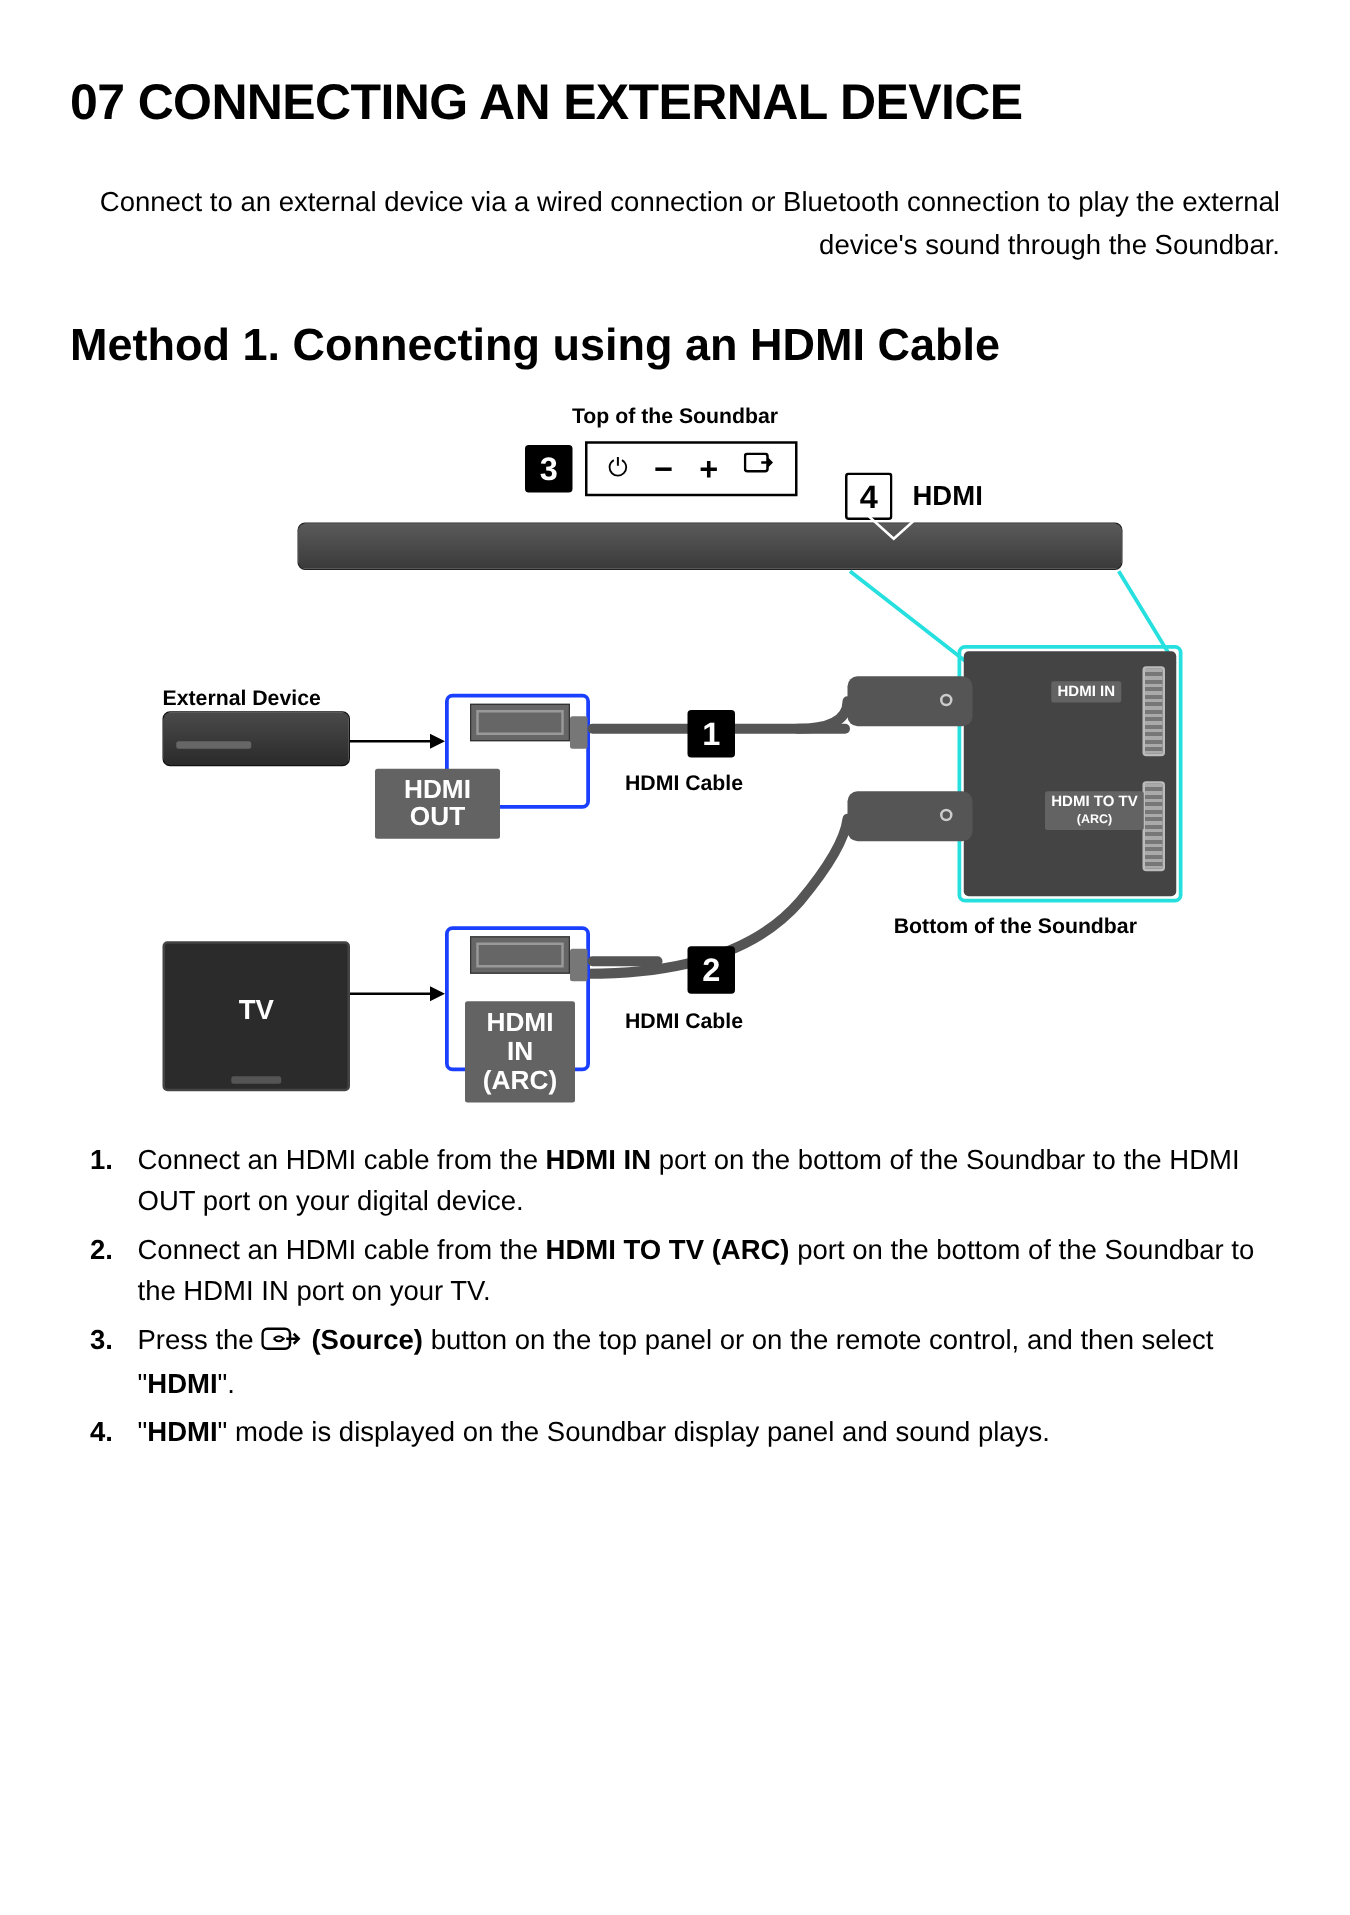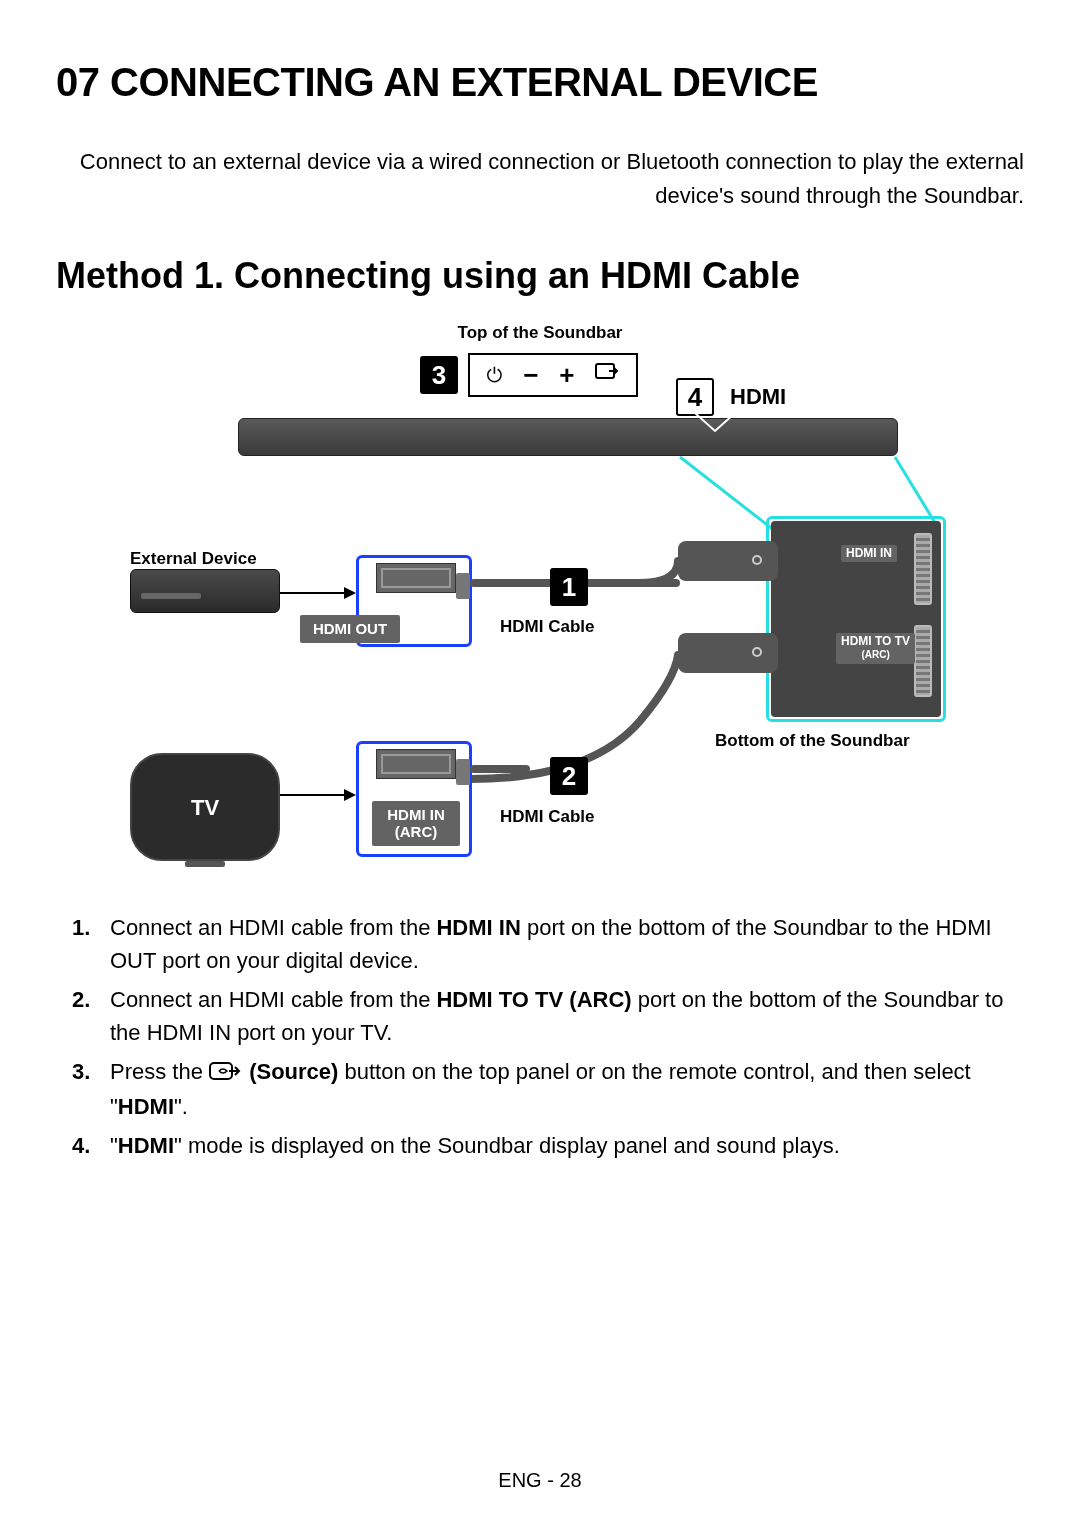--- a/index.html
+++ b/index.html
@@ -146,21 +146,21 @@
     padding:2px 5px;
     border-radius:2px;
     white-space:nowrap;
     line-height:1.1;
     text-align:center;
   }
   .hdmi-out-box{
     position:absolute;
     background:#636363;
     color:#fff;
-    font-size:15px;
+    font-size:21px;
     font-weight:600;
     text-align:center;
     border-radius:2px;
     padding:6px 8px;
     line-height:1.05;
   }
   .plug-body{
     position:absolute;
     background:#555;
     border-radius:8px;
@@ -306,21 +306,21 @@
     <div class="abs num-badge" style="top:245px;left:420px;">1</div>
     <div class="abs label-bold" style="top:294px;left:370px;">HDMI Cable</div>
 
     <div class="plug-body" style="top:310px;left:548px;width:100px;height:40px;"></div>
     <div class="plug-hole" style="top:324px;left:622px;"></div>
 
     <svg class="abs" style="top:328px;left:340px;width:220px;height:150px;overflow:visible;">
       <path d="M0 128 Q120 128 170 70 Q205 28 208 4" fill="none" stroke="#555" stroke-width="8" stroke-linecap="round"></path>
     </svg>
 
-    <div class="tv" style="top:430px;left:0;width:150px;height:108px;border-radius:32px;">
+    <div class="tv" style="top:430px;left:0;width:150px;height:120px;">
       <div class="tv-label" style="top:40px;">TV</div>
     </div>
 
     <div class="abs" style="top:538px;left:55px;width:40px;height:6px;background:#555;border-radius:2px;"></div>
 
     <svg class="abs" style="top:462px;left:150px;width:78px;height:20px;">
       <line x1="0" y1="10" x2="64" y2="10" stroke="#000" stroke-width="2"></line>
       <path d="M64 4 L76 10 L64 16 Z" fill="#000"></path>
     </svg>
 
@@ -352,14 +352,13 @@
             <rect x="1" y="2" width="22" height="16" rx="4" fill="none" stroke="#000" stroke-width="2"></rect>
             <path d="M10 10 Q14 6 18 10 Q14 14 10 10" fill="none" stroke="#000" stroke-width="1.6"></path>
             <path d="M20 10 L30 10 M26 6 L30 10 L26 14" fill="none" stroke="#000" stroke-width="2"></path>
           </svg></span><span class="bold"> (Source)</span><span> button on the top panel or on the remote control, and then select "</span><span class="bold">HDMI</span><span>".</span>
     </li>
     <li>
       <span>"</span><span class="bold">HDMI</span><span>" mode is displayed on the Soundbar display panel and sound plays.</span>
     </li>
   </ol>
 
-  <div class="footer">ENG - 28</div>
 </div>
 
 </body></html>

